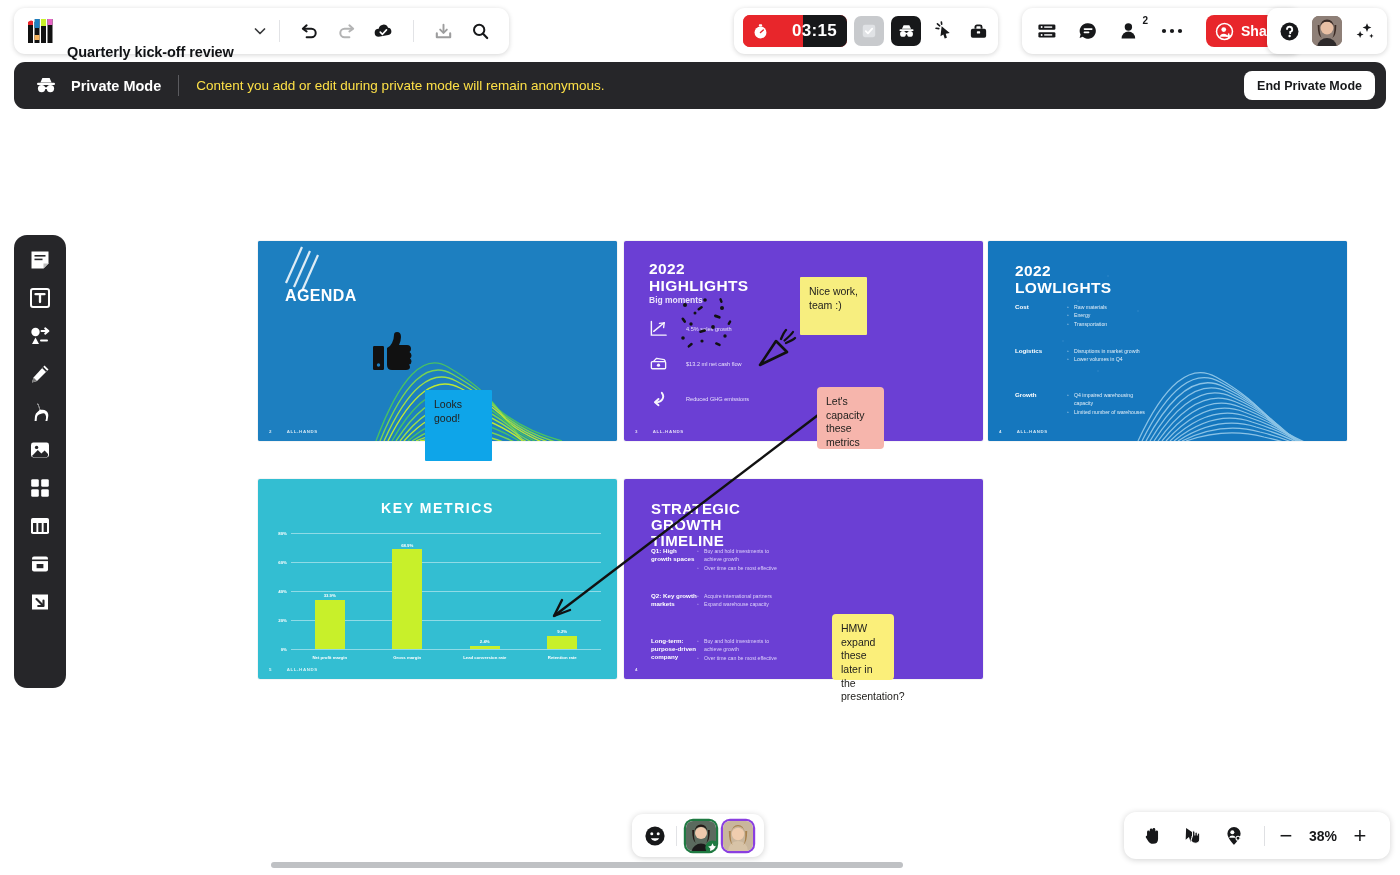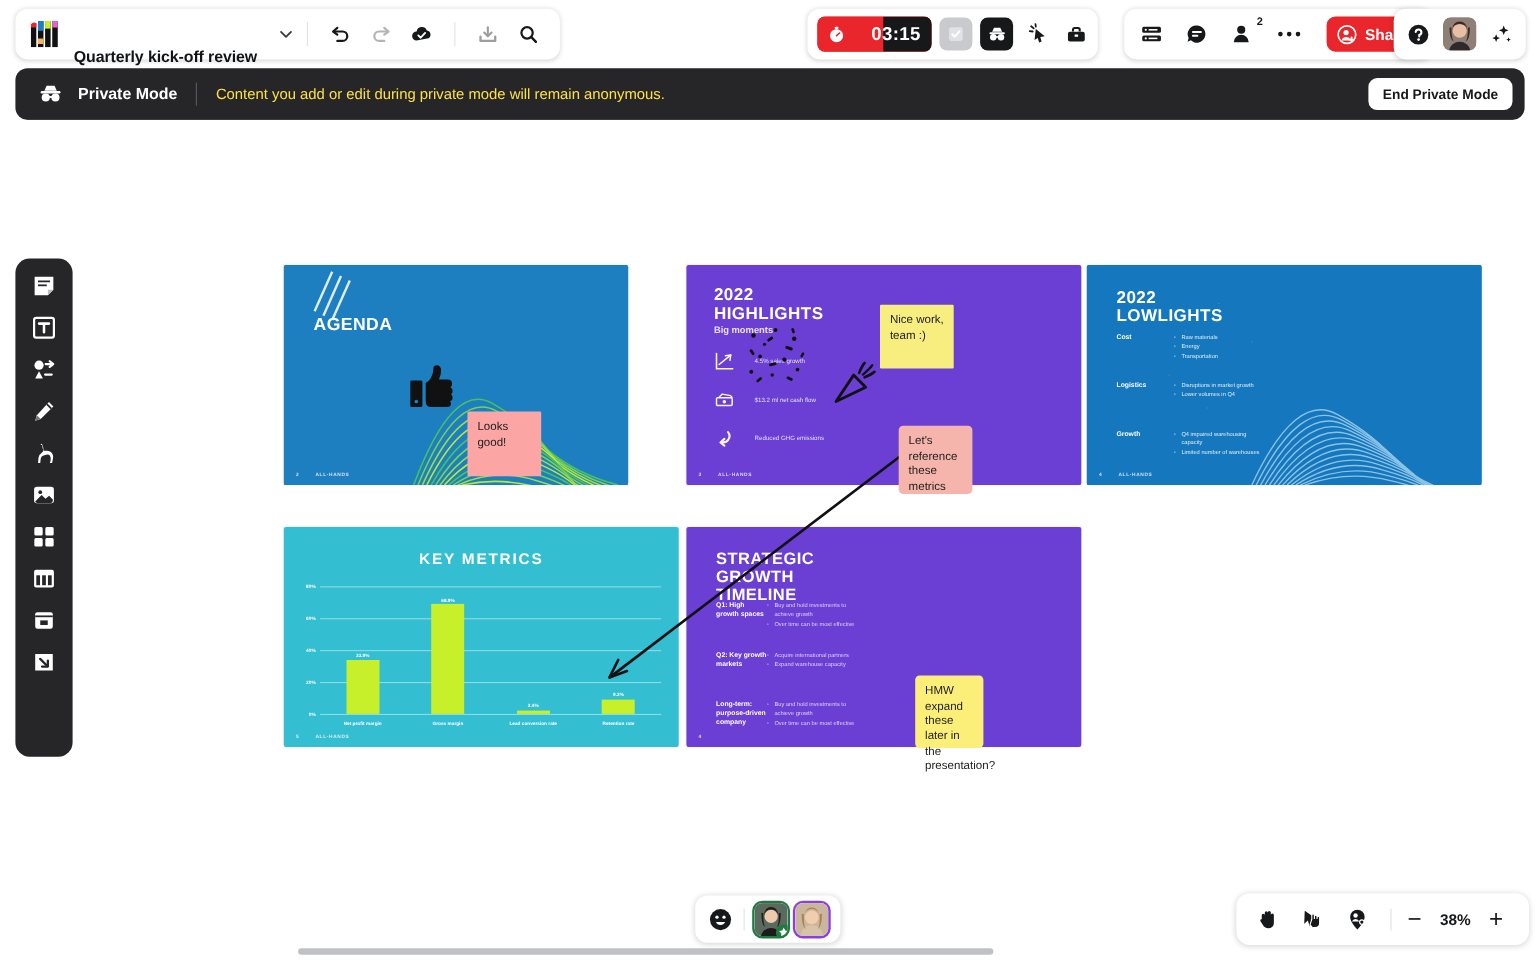--- a/index.html
+++ b/index.html
@@ -95,21 +95,21 @@
   .slide { position:absolute; border-radius:2px; overflow:hidden; box-shadow:0 0 0 1px rgba(0,0,0,0.04); }
 
   .s-title { font-weight:bold; color:#fff; line-height:1.08; letter-spacing:0.4px; }
   .foot { position:absolute; bottom:7px; left:11px; font-size:4.4px; color:rgba(255,255,255,.8);
           letter-spacing:.6px; font-weight:bold; }
   .foot b { margin-right:13px; font-weight:bold; }
 
   
   #slide1 { left:60px; top:132px; width:192px; height:200px; background:#1D6FB8; }
   
-  #slide2 { left:258px; top:132px; width:313px; height:200px; background:#1D7FC0; }
+  #slide2 { left:258px; top:132px; width:359px; height:200px; background:#1D7FC0; }
   
   #slide3 { left:624px; top:132px; width:359px; height:200px; background:#6B3FD4; }
   
   #slide4 { left:988px; top:132px; width:359px; height:200px; background:#1577BE; }
   
   #slide5 { left:258px; top:370px; width:359px; height:200px; background:#33BED2; }
   
   #slide6 { left:624px; top:370px; width:359px; height:200px; background:#6B3FD4; }
 
   .agenda-h { position:absolute; left:27px; top:46px; font-size:16px; }
@@ -158,21 +158,21 @@
   .sg-k { width:46px; font-size:6.2px; font-weight:bold; color:#fff; line-height:1.3; }
   .sg-ul li {
     list-style:none; font-size:5.2px; color:#ded3fa; line-height:1.62;
     padding-left:7px; position:relative;
   }
   .sg-ul li:before { content:"◦"; position:absolute; left:0; top:-0.3px; }
 
   
   .sticky { position:absolute; padding:8px 9px; font-size:10.5px; color:#23221f;
             line-height:1.3; border-radius:1px; }
-  #sticky-looks  { left:425px; top:265px; width:67px; height:59px; background:#fca5a5; }
+  #sticky-looks  { left:425px; top:281px; width:67px; height:71px; background:#0ea5e9; }
   #sticky-nice   { left:800px; top:168px; width:67px; height:58px; background:#F7EE7F; }
   #sticky-lets   { left:817px; top:278px; width:67px; height:62px; background:#F6B5AC; border-radius:4px;}
   #sticky-hmw    { left:832px; top:505px; width:62px; height:66px; background:#FBEF7A; border-radius:4px;}
 
   
   #thumbsup { position:absolute; left:372px; top:222px; width:40px; height:42px; }
   #confetti { position:absolute; left:675px; top:182px; width:62px; height:62px; }
   #popper   { position:absolute; left:756px; top:218px; width:42px; height:42px; }
   #arrow    { position:absolute; left:540px; top:295px; width:290px; height:220px; pointer-events:none;}
 
@@ -622,21 +622,21 @@
 
   <svg id="popper" viewBox="0 0 42 42">
     <path d="M4 38 L20 14 L31 25 z" fill="none" stroke="#111" stroke-width="2.6" stroke-linejoin="round"></path>
     <path d="M25 12 Q28 5 30 3" stroke="#111" stroke-width="2.4" fill="none" stroke-linecap="round"></path>
     <path d="M30 16 Q37 13 39 11" stroke="#111" stroke-width="2.4" fill="none" stroke-linecap="round"></path>
     <path d="M28.5 13.5 Q35 8 37 5" stroke="#111" stroke-width="2.2" fill="none" stroke-linecap="round"></path>
   </svg>
 
   <div class="sticky" id="sticky-looks">Looks good!</div>
   <div class="sticky" id="sticky-nice">Nice work, team :)</div>
-  <div class="sticky" id="sticky-lets">Let's reference these metrics</div>
+  <div class="sticky" id="sticky-lets">Let's capacity these metrics</div>
   <div class="sticky" id="sticky-hmw">HMW expand these later in the presentation?</div>
 </div>
 
 <div class="lefttool">
   <div class="tool">
     <svg viewBox="0 0 24 24" width="24" height="24">
       <path d="M3.5 3.5 h17 v12 l-5 5 h-12 z" fill="#fff"></path>
       <path d="M20.5 15.5 h-5 v5 z" fill="#bbb"></path>
       <rect x="6.5" y="7" width="11" height="1.6" fill="#262629"></rect>
       <rect x="6.5" y="10.6" width="8" height="1.6" fill="#262629"></rect>

